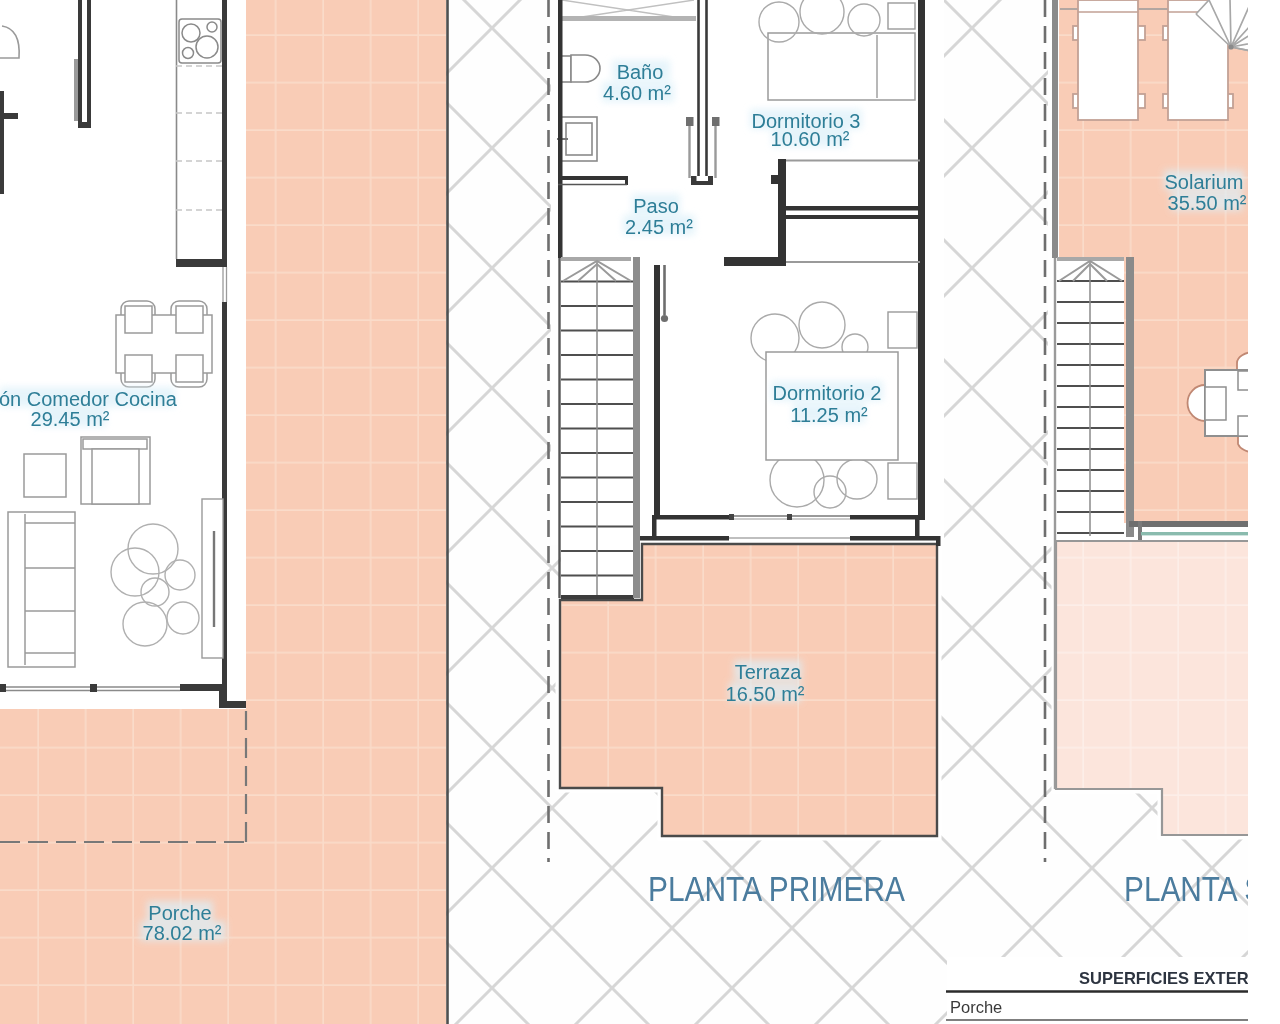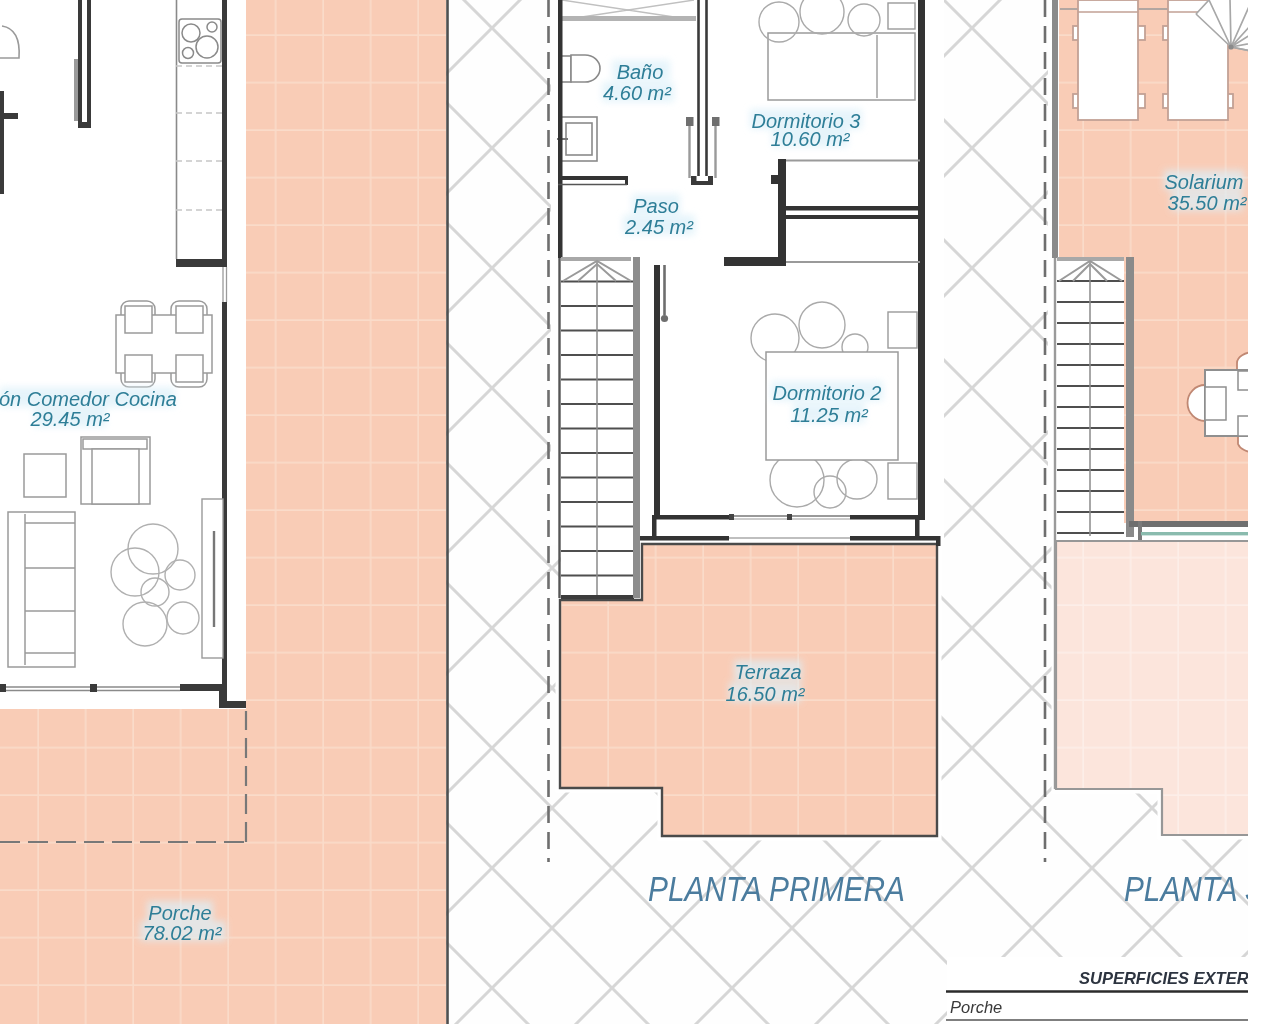--- a/index.html
+++ b/index.html
@@ -1,16 +1,16 @@
 <!DOCTYPE html>
 <html><head>
 <meta charset="utf-8">
 <style>
 html,body{margin:0;padding:0;background:#fff;}
-#c{position:relative;width:1248px;height:1024px;overflow:hidden;font-family:"Liberation Sans",sans-serif;font-style:italic;}
+#c{position:relative;width:1248px;height:1024px;overflow:hidden;font-family:"Liberation Sans",sans-serif;}
 svg{display:block;}
 </style>
 </head>
 <body>
 <div id="c">
 <svg width="1280" height="1024" viewBox="0 0 1280 1024">
 <defs>
 <pattern id="hx" width="120" height="120" patternUnits="userSpaceOnUse" patternTransform="translate(12,28)">
   <rect width="120" height="120" fill="#fefefe"></rect>
   <path d="M-4,-4 L124,124 M124,-4 L-4,124" stroke="#d6d6d6" stroke-width="3" fill="none"></path>

